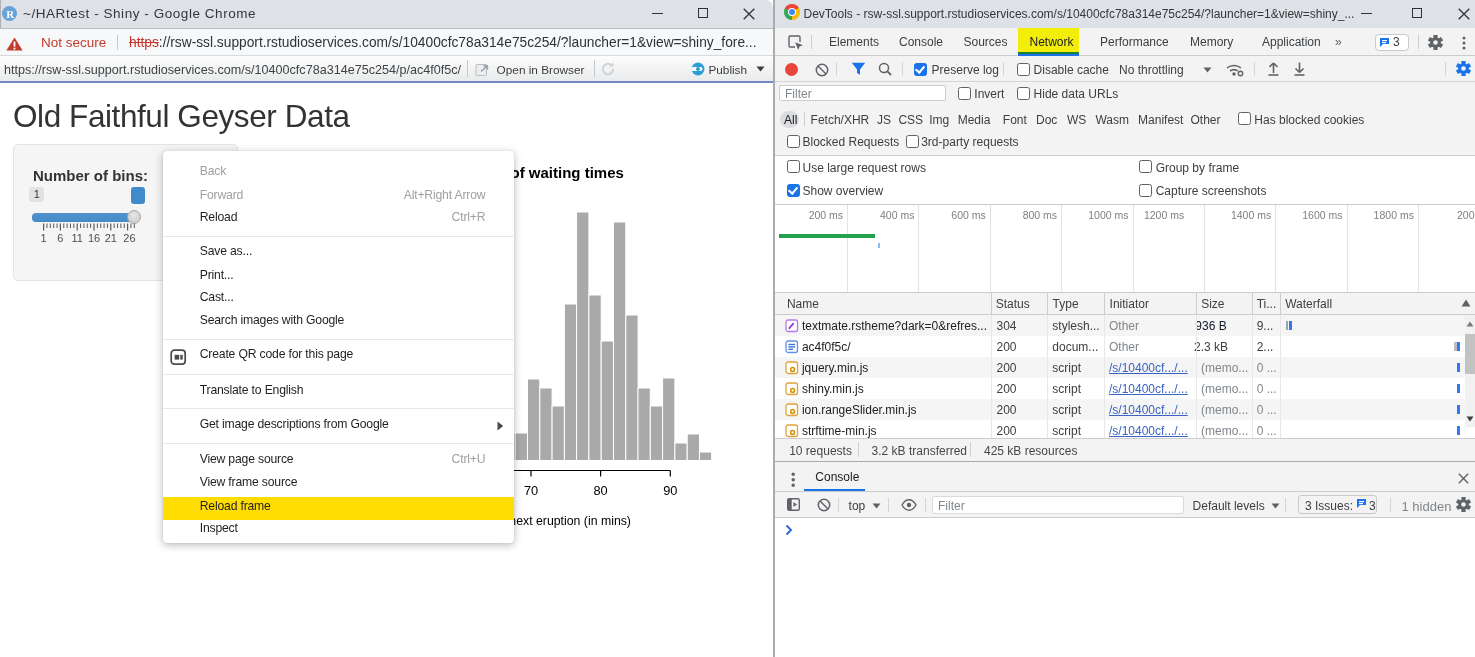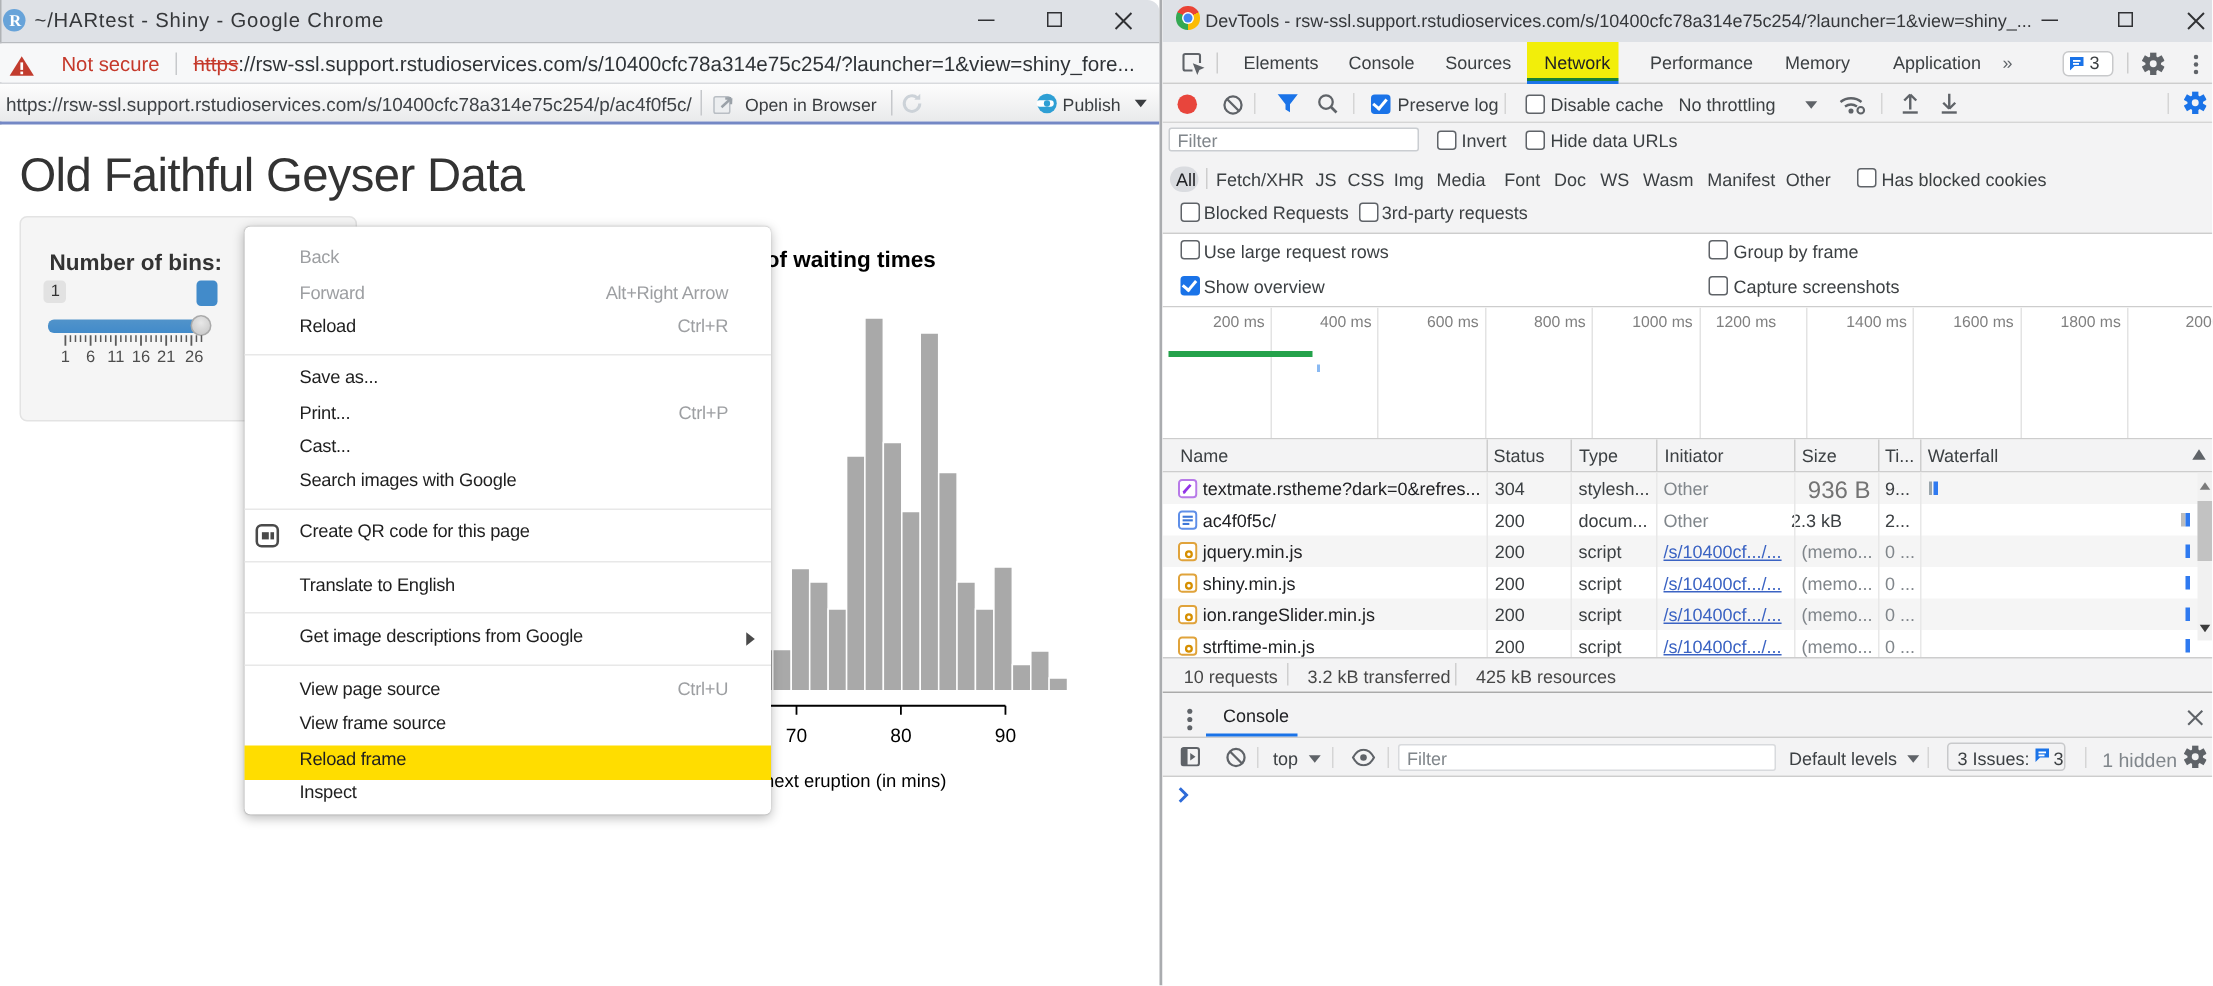--- a/index.html
+++ b/index.html
@@ -140,21 +140,20 @@
 
   <div class="abs" id="ctxmenu" style="left:136.5px;top:151px;width:351px;height:392px;background:#fff;border-radius:4px;box-shadow:0 2px 8px rgba(0,0,0,0.28),0 0 1px rgba(0,0,0,0.2);margin-left:26px;">
       <div class="abs" style="left:0;top:345.5px;width:351px;height:23px;background:#ffdd00;"></div>
       <div class="abs" style="left:37.2px;top:12.9px;font-size:12.2px;letter-spacing:-0.18px;color:#9d9fa2;">Back</div>
       <div class="abs" style="left:37.2px;top:36.7px;font-size:12.2px;letter-spacing:-0.18px;color:#9d9fa2;">Forward</div>
       <div class="abs" style="left:0;top:36.7px;width:322.9px;text-align:right;font-size:12.2px;letter-spacing:-0.18px;color:#9d9fa2;">Alt+Right Arrow</div>
       <div class="abs" style="left:37.2px;top:59.1px;font-size:12.2px;letter-spacing:-0.18px;color:#1f1f1f;">Reload</div>
       <div class="abs" style="left:0;top:59.1px;width:322.9px;text-align:right;font-size:12.2px;letter-spacing:-0.18px;color:#9d9fa2;">Ctrl+R</div>
       <div class="abs" style="left:37.2px;top:93.4px;font-size:12.2px;letter-spacing:-0.18px;color:#1f1f1f;">Save as...</div>
       <div class="abs" style="left:37.2px;top:117.1px;font-size:12.2px;letter-spacing:-0.18px;color:#1f1f1f;">Print...</div>
-      <div class="abs" style="left:0;top:117.1px;width:322.9px;text-align:right;font-size:12.2px;letter-spacing:-0.18px;color:#9d9fa2;">Ctrl+P</div>
       <div class="abs" style="left:37.2px;top:139.0px;font-size:12.2px;letter-spacing:-0.18px;color:#1f1f1f;">Cast...</div>
       <div class="abs" style="left:37.2px;top:162.0px;font-size:12.2px;letter-spacing:-0.18px;color:#1f1f1f;">Search images with Google</div>
       <div class="abs" style="left:37.2px;top:196.3px;font-size:12.2px;letter-spacing:-0.18px;color:#1f1f1f;">Create QR code for this page</div>
       <div class="abs" style="left:37.2px;top:231.9px;font-size:12.2px;letter-spacing:-0.18px;color:#1f1f1f;">Translate to English</div>
       <div class="abs" style="left:37.2px;top:266.2px;font-size:12.2px;letter-spacing:-0.18px;color:#1f1f1f;">Get image descriptions from Google</div>
       <svg class="abs" style="left:334px;top:269.6px;" width="7" height="10">
         <path d="M0.5,0.5 L6.2,5 L0.5,9.5 Z" fill="#4a4a4a"></path>
       </svg>
       <div class="abs" style="left:37.2px;top:300.5px;font-size:12.2px;letter-spacing:-0.18px;color:#1f1f1f;">View page source</div>
       <div class="abs" style="left:0;top:300.5px;width:322.9px;text-align:right;font-size:12.2px;letter-spacing:-0.18px;color:#9d9fa2;">Ctrl+U</div>
@@ -377,21 +376,21 @@
       <div class="abs" style="left:0;top:0px;width:700px;height:21px;background:#f5f5f5;"></div>
       <svg class="abs" style="left:10px;top:3.5px;" width="14" height="14">
         <rect x="1" y="1" width="11.5" height="11.5" rx="2" fill="#fff" stroke="#b87ae8" stroke-width="1.3"></rect>
         <path d="M4,9.5 L8.7,4.2" stroke="#9334e6" stroke-width="1.8"></path>
         <path d="M3.6,10.1 l2,-0.4 -1.4,-1.4 Z" fill="#9334e6"></path>
       </svg>
       <div class="abs" style="left:26.9px;top:3.5px;font-size:12px;color:#202124;white-space:nowrap;">textmate.rstheme?dark=0&amp;refres...</div>
       <div class="abs" style="left:221.5px;top:3.5px;font-size:12px;color:#3c4043;">304</div>
       <div class="abs" style="left:277.3px;top:3.5px;font-size:12px;color:#3c4043;">stylesh...</div>
       <div class="abs" style="left:334px;top:3.5px;font-size:12px;color:#80868b;">Other</div>
-      <div class="abs" style="left:400px;top:3.5px;width:72px;text-align:right;font-size:16px;color:#737373;">936 B</div>
+      <div class="abs" style="left:400px;top:3.5px;width:72px;text-align:center;font-size:12px;color:#0f172a;">936 B</div>
       <div class="abs" style="left:481.7px;top:3.5px;font-size:12px;color:#3c4043;">9...</div>
       <div class="abs" style="left:510.5px;top:5.5px;width:2.5px;height:9px;background:#9aa5ab;"></div>
       <div class="abs" style="left:513.5px;top:5.5px;width:3px;height:9px;background:#2f7af0;"></div>
       <div class="abs" style="left:0;top:21px;width:700px;height:21px;background:#fff;"></div>
       <svg class="abs" style="left:10px;top:24.5px;" width="14" height="14">
         <rect x="1" y="1" width="11.5" height="11.5" rx="2" fill="#fff" stroke="#5f8fe8" stroke-width="1.3"></rect>
         <rect x="3.4" y="3.8" width="6.8" height="1.4" fill="#3e77d8"></rect>
         <rect x="3.4" y="6.2" width="6.8" height="1.4" fill="#3e77d8"></rect>
         <rect x="3.4" y="8.6" width="4.5" height="1.4" fill="#3e77d8"></rect>
       </svg>

